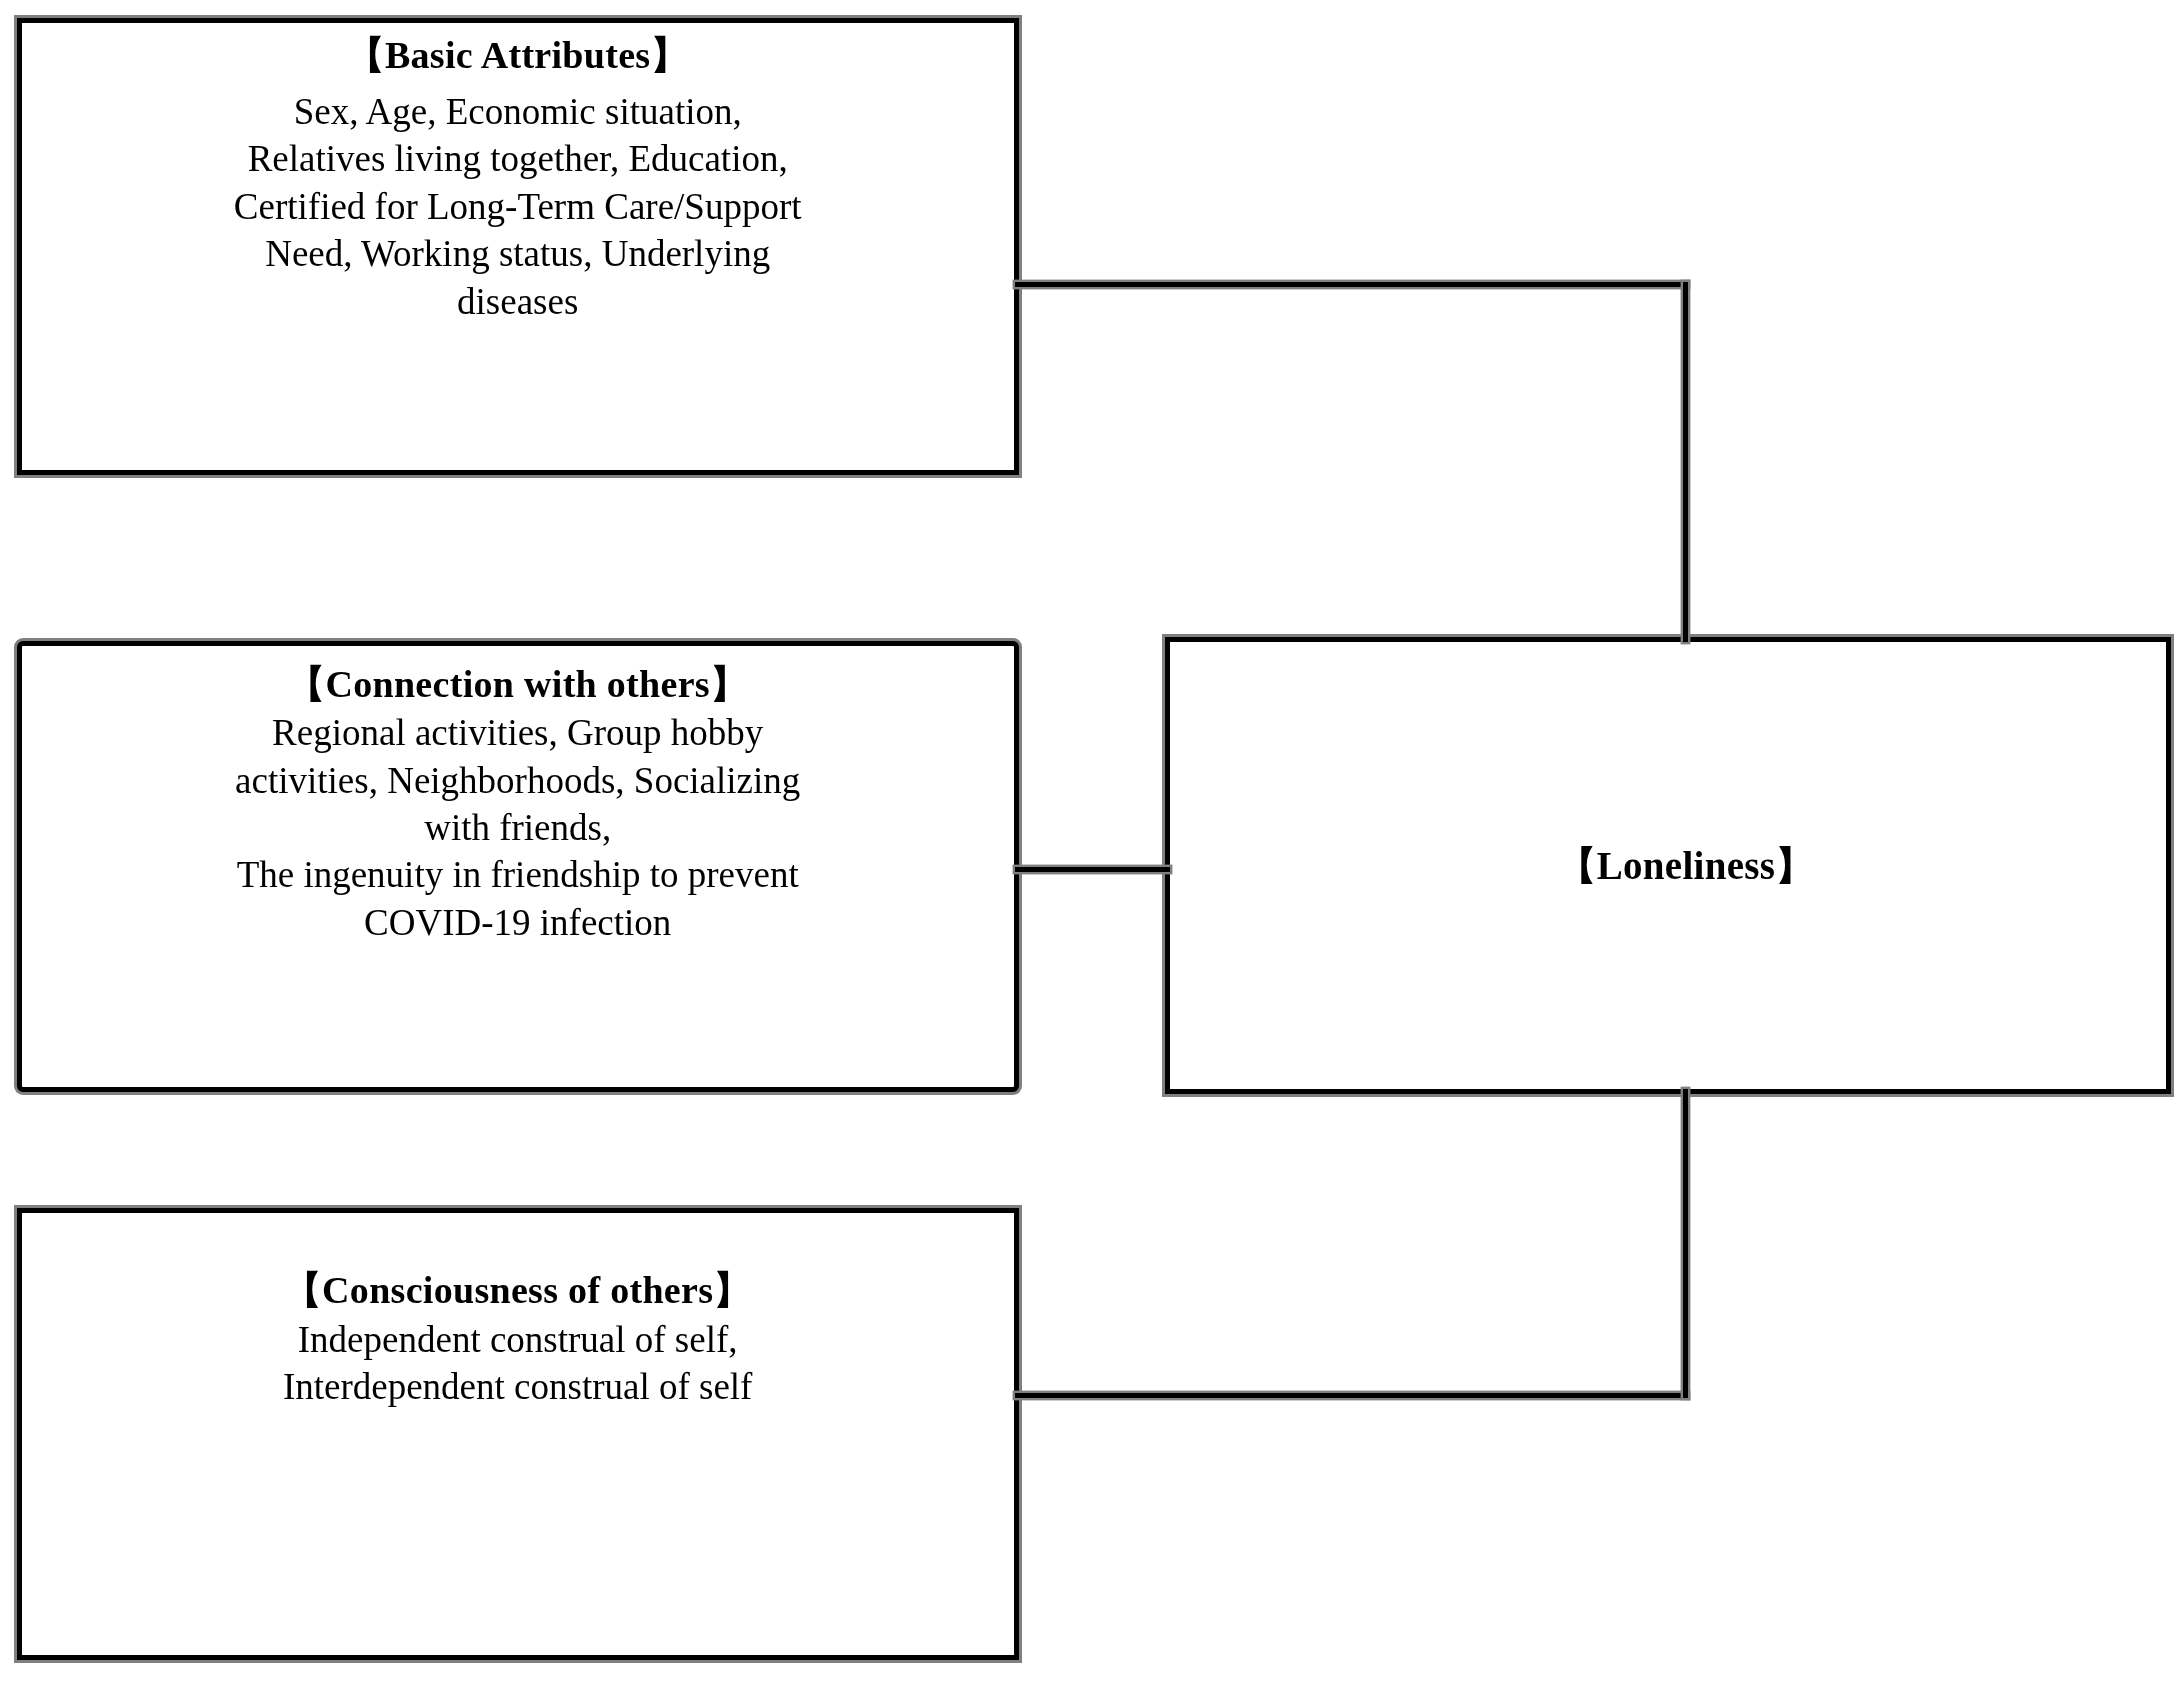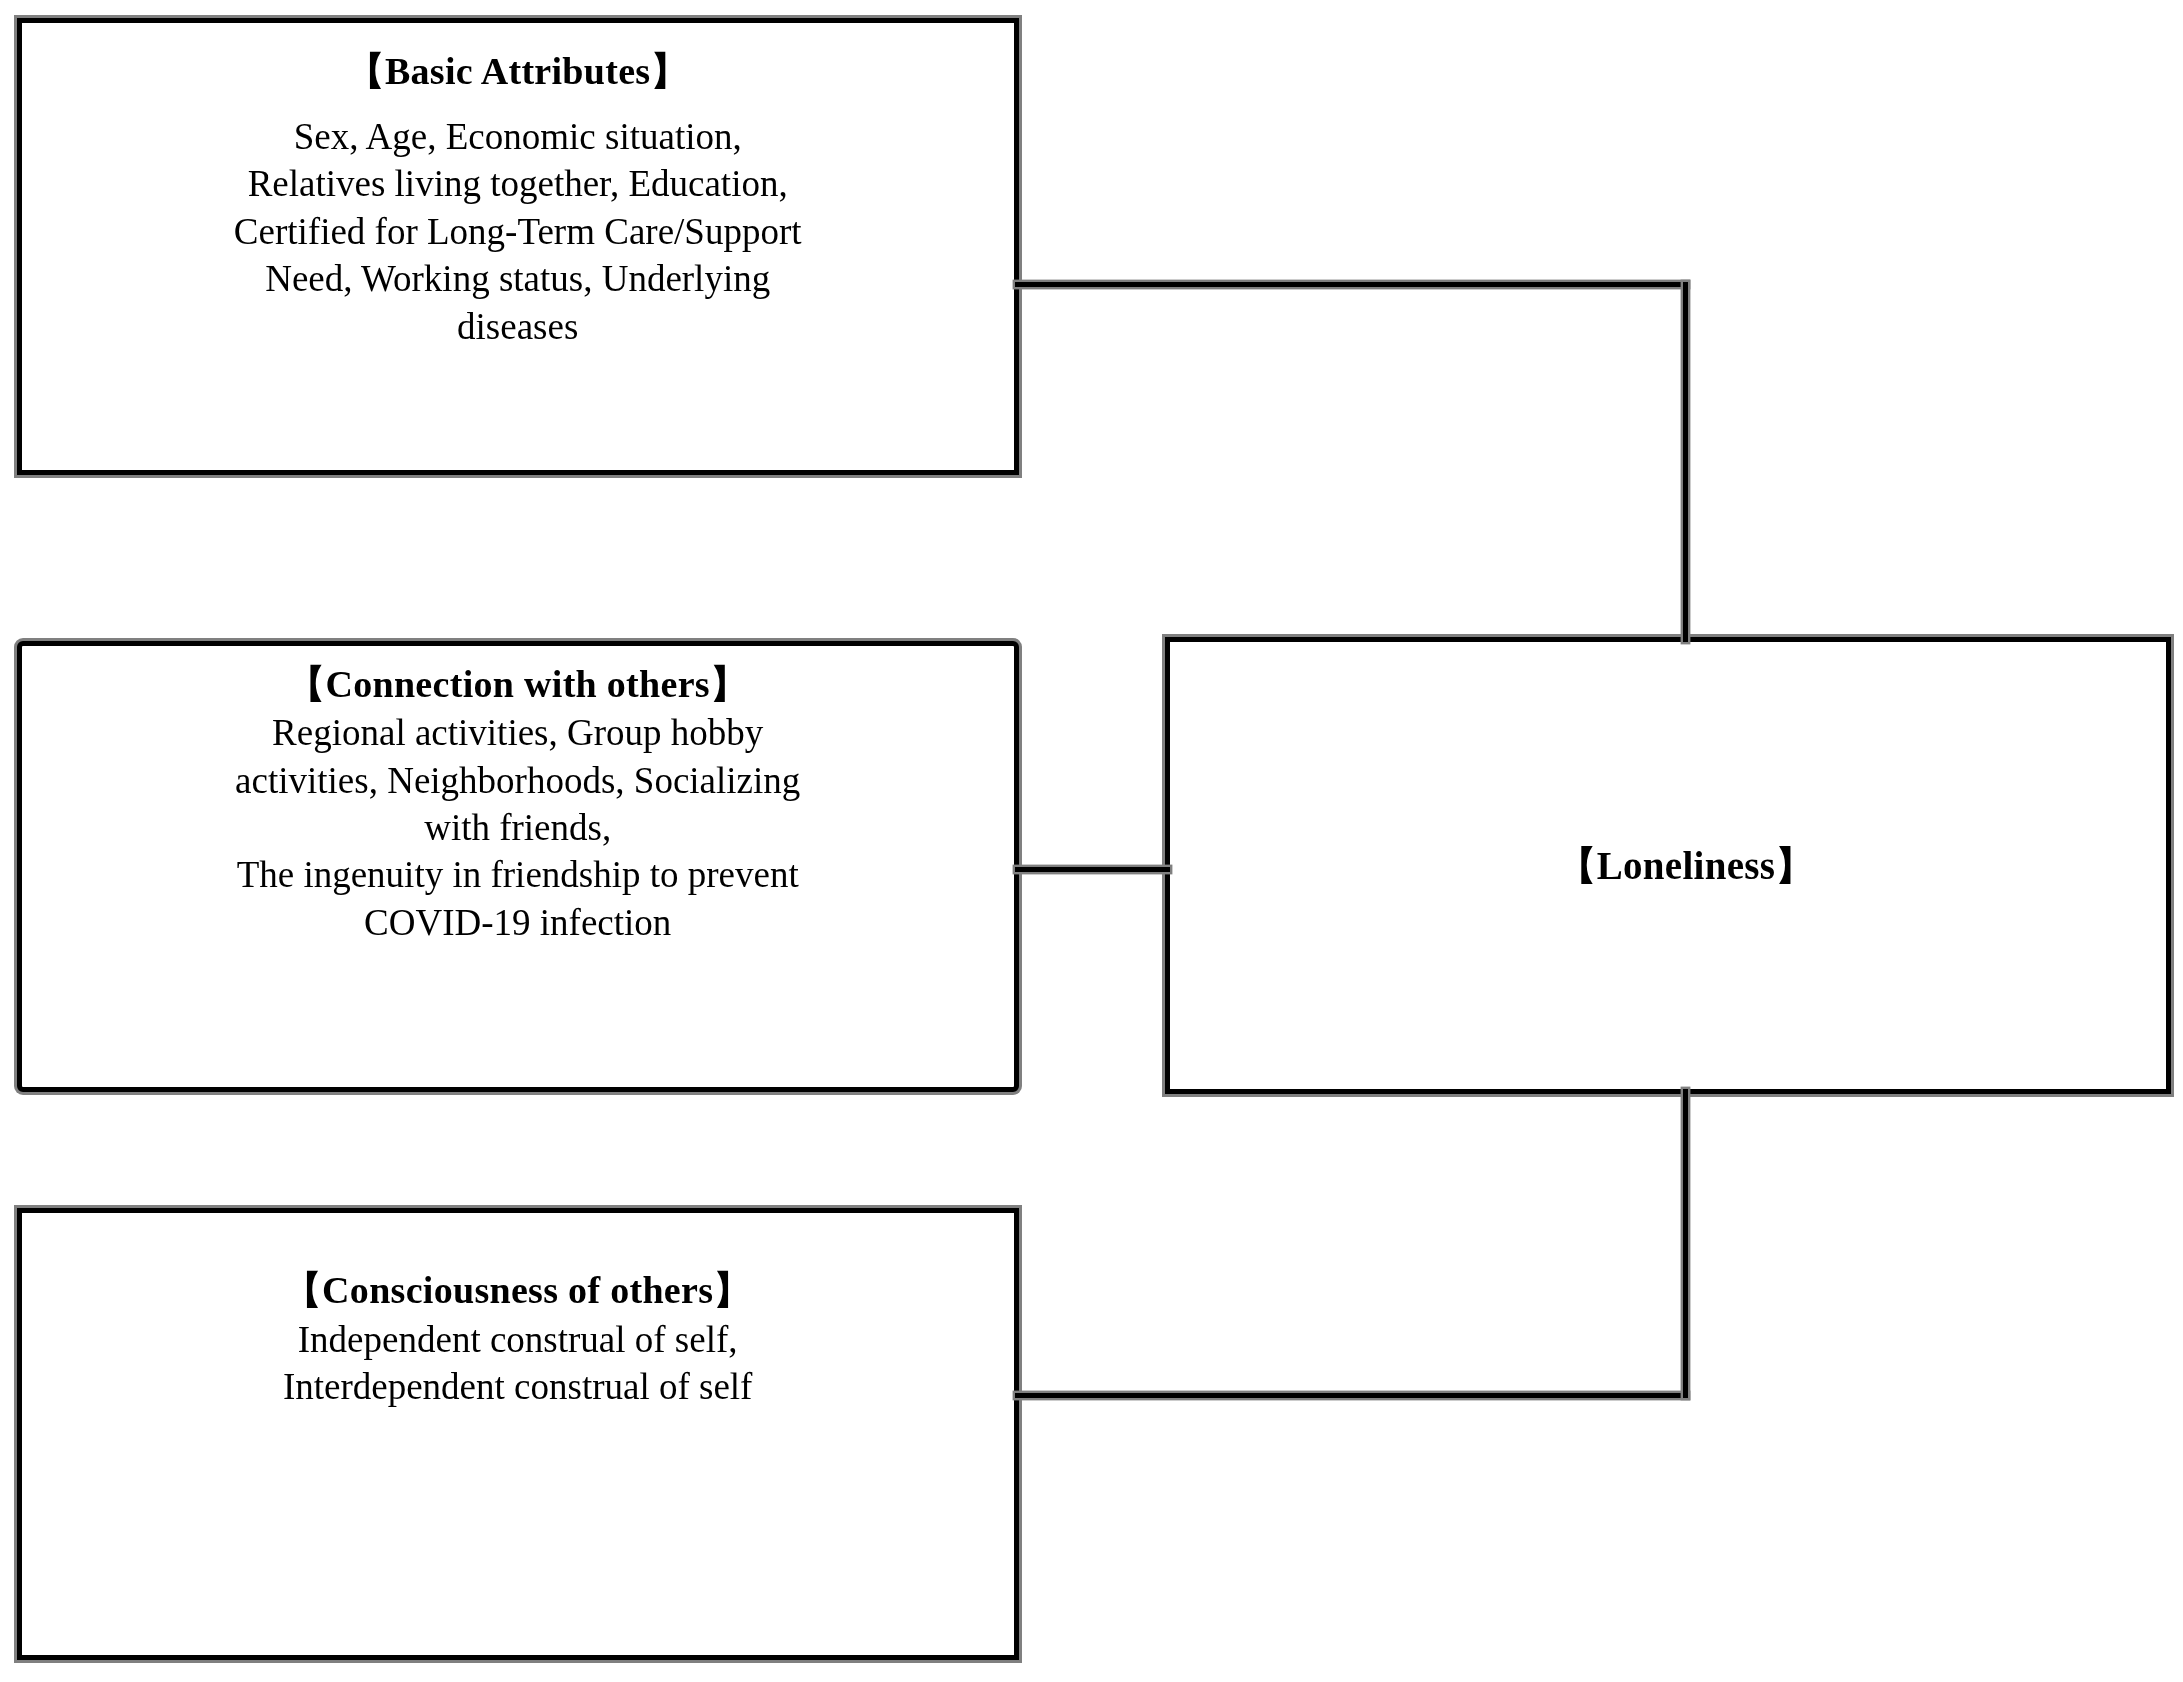--- a/index.html
+++ b/index.html
@@ -44,23 +44,23 @@
     font-size: 37px;
     line-height: 1.28;
   }
 
   .node-body .ln { display: block; }
 
   
   #node-basic-attributes {
     left: 16.7px;  top: 18px;  width: 1002px;  height: 457px;
     justify-content: flex-start;
-    padding-top: 26px;
+    padding-top: 10px;
   }
-  #node-basic-attributes .node-body { margin-top: 20px; }
+  #node-basic-attributes .node-body { margin-top: 11px; }
 
   #node-connection-with-others {
     left: 16.7px;  top: 641px;  width: 1002px;  height: 451px;
     justify-content: flex-start;
     padding-top: 15.5px;
     border-radius: 6px;
   }
   #node-connection-with-others .node-body { margin-top: 3.6px; }
 
   #node-consciousness-of-others {

